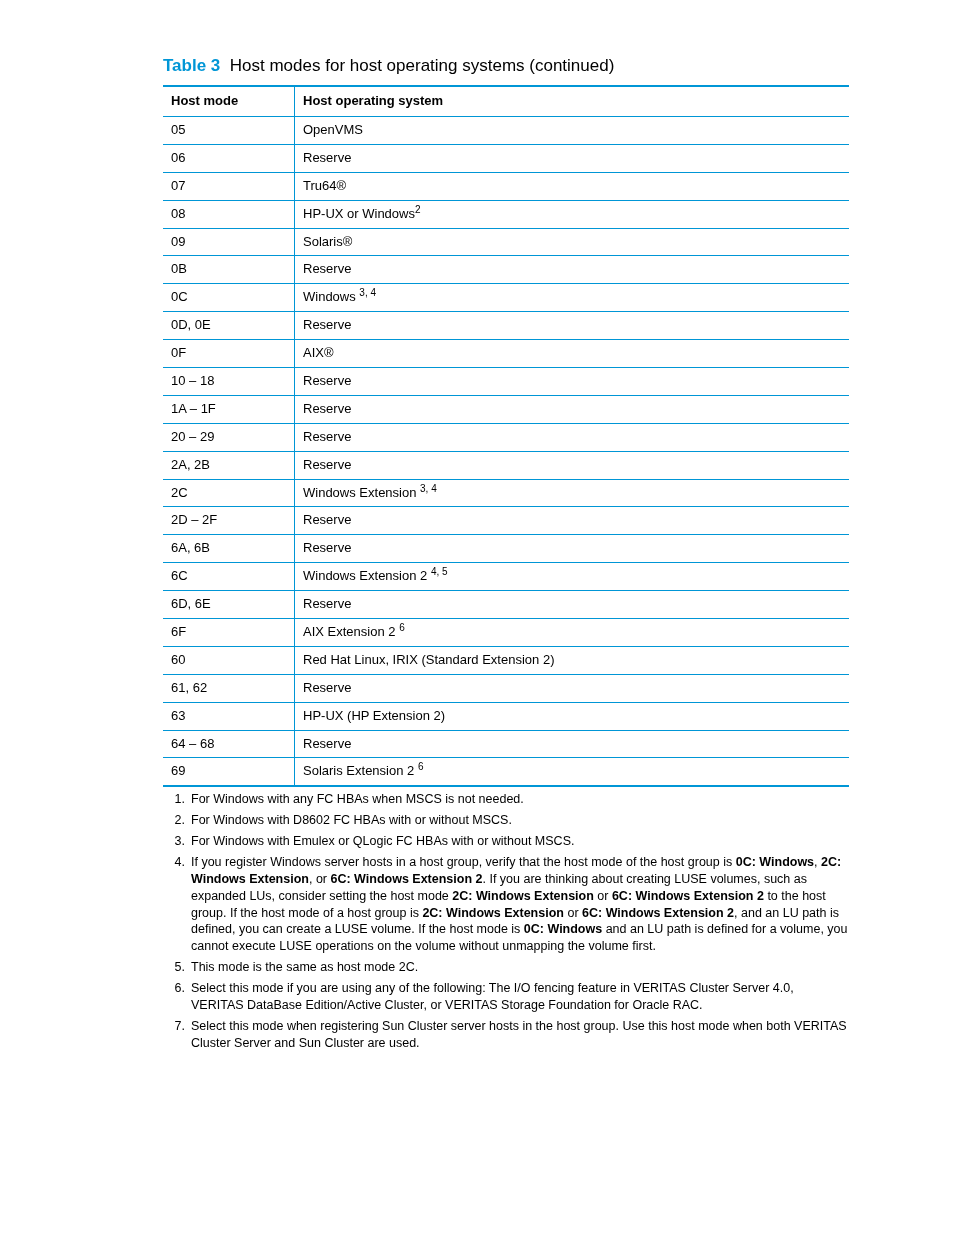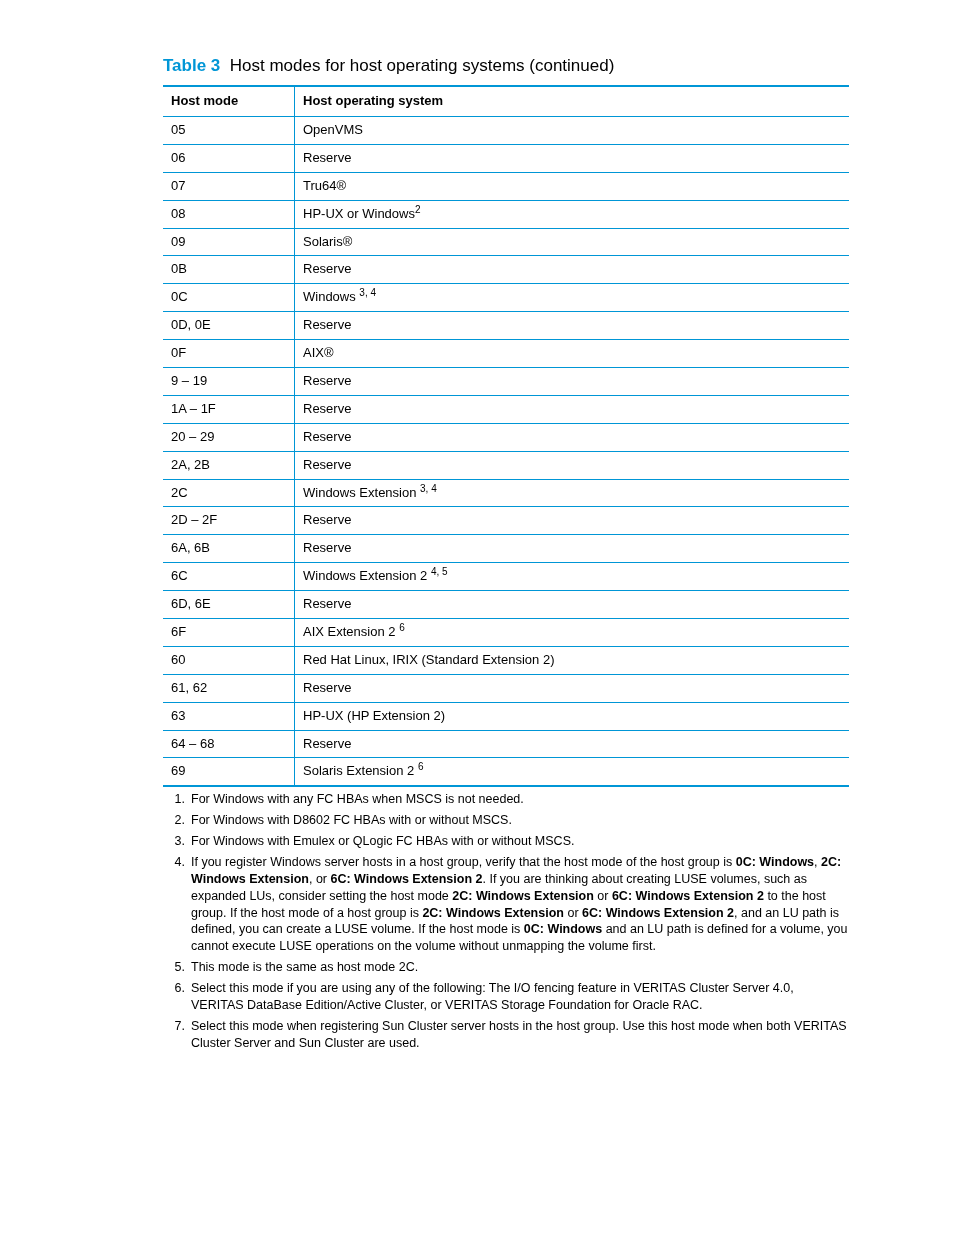--- a/index.html
+++ b/index.html
@@ -116,21 +116,21 @@
         </tr>
         <tr>
           <td>0D, 0E</td>
           <td>Reserve</td>
         </tr>
         <tr>
           <td>0F</td>
           <td>AIX®</td>
         </tr>
         <tr>
-          <td>9 – 19</td>
+          <td>10 – 18</td>
           <td>Reserve</td>
         </tr>
         <tr>
           <td>1A – 1F</td>
           <td>Reserve</td>
         </tr>
         <tr>
           <td>20 – 29</td>
           <td>Reserve</td>
         </tr>

